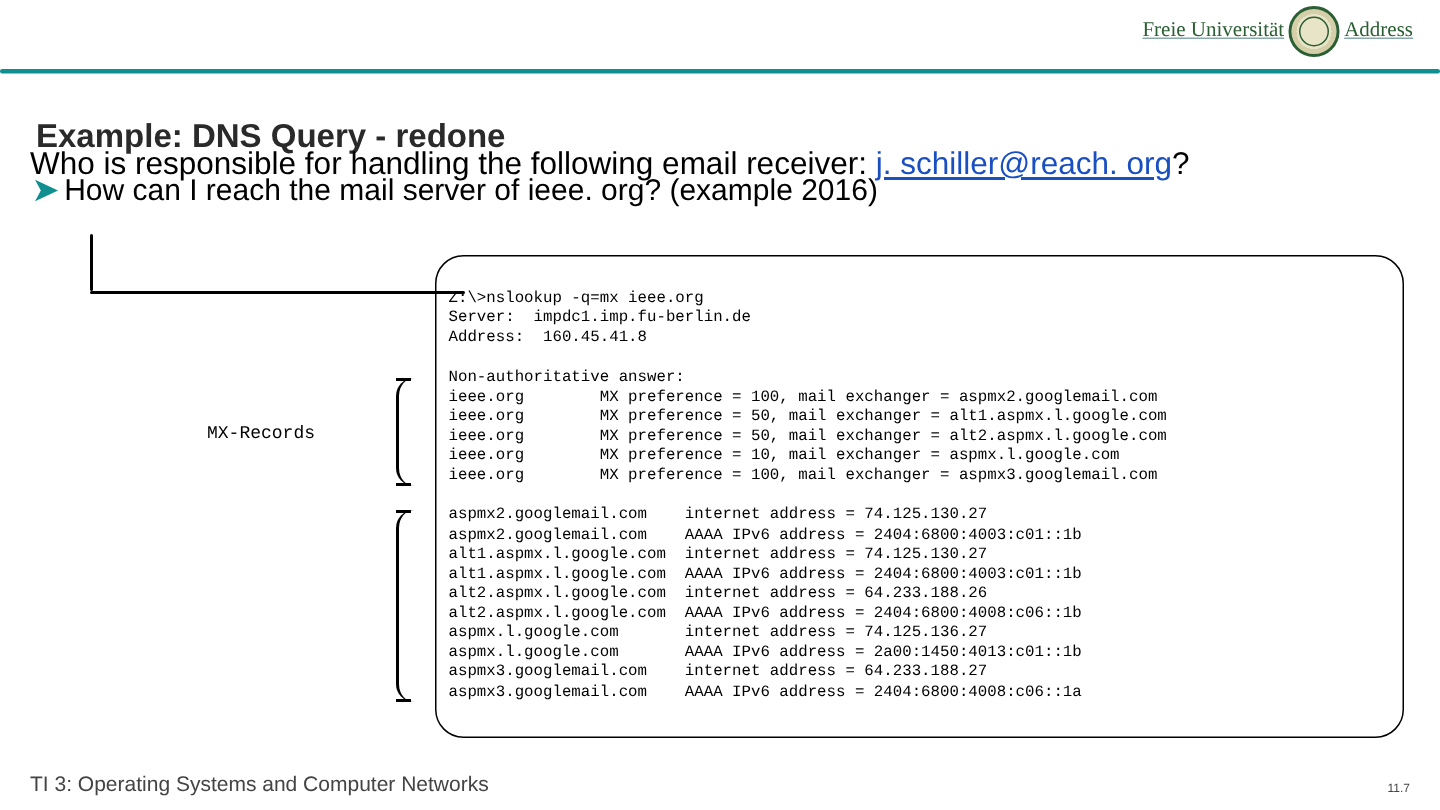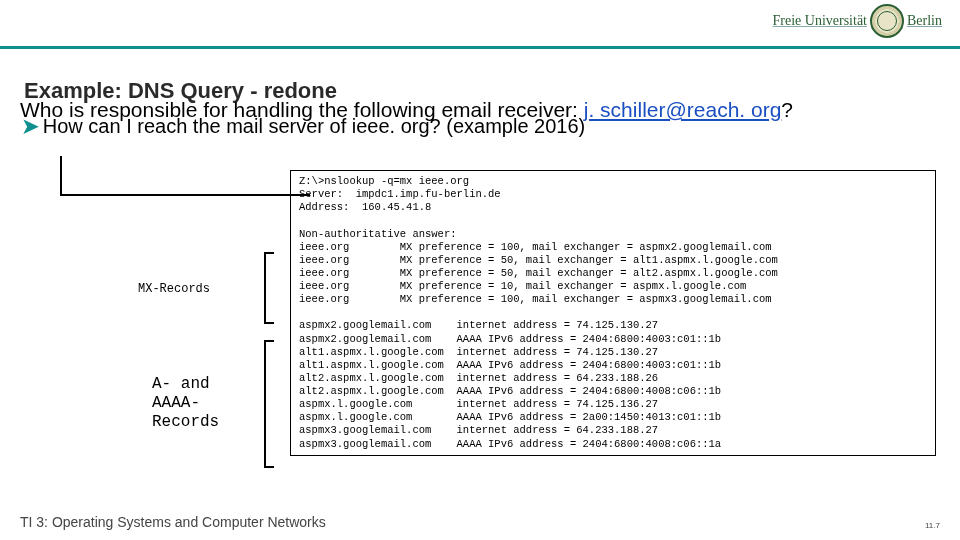--- a/index.html
+++ b/index.html
@@ -1,15 +1,15 @@
 <!DOCTYPE html>
 <html><head>
 <meta charset="utf-8">
 <style>
-  * { margin: 0; padding: 0; box-sizing: border-box; }
+  * { margin: 0; padding: 0; box-sizing: border-box; border-radius: 19px; }
   html, body { width: 960px; height: 540px; font-family: Arial, Helvetica, sans-serif; background: #fff; color: #000; overflow: hidden; }
   .slide { width: 960px; height: 540px; position: relative; }
 
   .logo { position: absolute; top: 4px; right: 18px; display: flex; align-items: center; gap: 3px; font-family: Georgia, 'Times New Roman', serif; font-size: 14px; color: #2a5e33; }
   .logo-line { text-decoration: underline; text-decoration-color: #8aa; }
   .seal { width: 34px; height: 34px; border-radius: 50%; background: radial-gradient(circle at 50% 50%, #e8e4c8 0 55%, #d4cfa8 55% 100%); border: 2px solid #2a5e33; display: inline-block; position: relative; }
   .seal::after { content:""; position:absolute; inset:5px; border-radius:50%; border:1px solid #2a5e33; }
 
   .accent-bar { position: absolute; top: 46px; left: 0; right: 0; height: 3px; background: #0f8f8f; }
 
@@ -17,21 +17,21 @@
 
   .q-line { position: absolute; top: 98px; left: 20px; font-size: 21px; }
   .q-line a { color: #1a4fc2; text-decoration: underline; }
 
   .bullet { position: absolute; top: 114px; left: 22px; font-size: 20px; }
   .bullet .arrow { color: #0f8f8f; font-weight: bold; margin-right: 4px; }
 
   .connector-v { position:absolute; left: 60px; top: 156px; width: 0; height: 38px; border-left: 2px solid #000; }
   .connector-h { position:absolute; left: 60px; top: 194px; width: 250px; height: 0; border-top: 2px solid #000; }
 
-  .term-box { position: absolute; left: 290px; top: 170px; width: 646px; border: 1px solid #000; padding: 4px 8px; font-family: "Courier New", monospace; font-size: 10.5px; line-height: 1.25; white-space: pre; }
+  .term-box { position: absolute; left: 290px; top: 170px; width: 646px; border: 1px solid #000; padding: 22px 8px; font-family: "Courier New", monospace; font-size: 10.5px; line-height: 1.25; white-space: pre; }
 
   .label-mx { position: absolute; left: 138px; top: 282px; font-family: "Courier New", monospace; font-size: 12px; }
   .label-a  { position: absolute; left: 152px; top: 375px; font-family: "Courier New", monospace; font-size: 16px; line-height: 1.2; }
 
   .brace { position: absolute; width: 24px; border-left: 2px solid #000; }
   .brace::before, .brace::after { content: ""; position: absolute; left: -2px; width: 10px; height: 0; border-top: 2px solid #000; }
   .brace::before { top: 0; }
   .brace::after  { bottom: 0; }
   .brace-mx { left: 264px; top: 252px; height: 72px; }
   .brace-a  { left: 264px; top: 340px; height: 128px; }
@@ -39,21 +39,21 @@
   .footer-left  { position: absolute; left: 20px;  bottom: 10px; font-size: 14px; color: #444; }
   .footer-right { position: absolute; right: 20px; bottom: 10px; font-size: 8px; color: #444; }
 </style>
 </head>
 <body>
 <div class="slide">
 
   <div class="logo">
     <span class="logo-line">Freie Universität</span>
     <span class="seal"></span>
-    <span class="logo-line">Berlin</span>
+    <span class="logo-line">Address</span>
   </div>
 
   <div class="accent-bar"></div>
 
   <h1 class="title">Example: DNS Query - redone</h1>
 
   <div class="q-line">
     <span>Who is responsible for handling the following email receiver: </span><a href="#">j. schiller@reach. org</a><span>?</span>
   </div>
 
@@ -83,21 +83,16 @@
 alt2.aspmx.l.google.com  AAAA IPv6 address = 2404:6800:4008:c06::1b
 aspmx.l.google.com       internet address = 74.125.136.27
 aspmx.l.google.com       AAAA IPv6 address = 2a00:1450:4013:c01::1b
 aspmx3.googlemail.com    internet address = 64.233.188.27
 aspmx3.googlemail.com    AAAA IPv6 address = 2404:6800:4008:c06::1a</span></div>
 
   <div class="brace brace-mx"></div>
   <div class="label-mx">MX-Records</div>
 
   <div class="brace brace-a"></div>
-  <div class="label-a">
-    <span>A- and</span><br>
-    <span>AAAA-</span><br>
-    <span>Records</span>
-  </div>
 
   <div class="footer-left">TI 3: Operating Systems and Computer Networks</div>
   <div class="footer-right">11.7</div>
 </div>
 
 </body></html>

